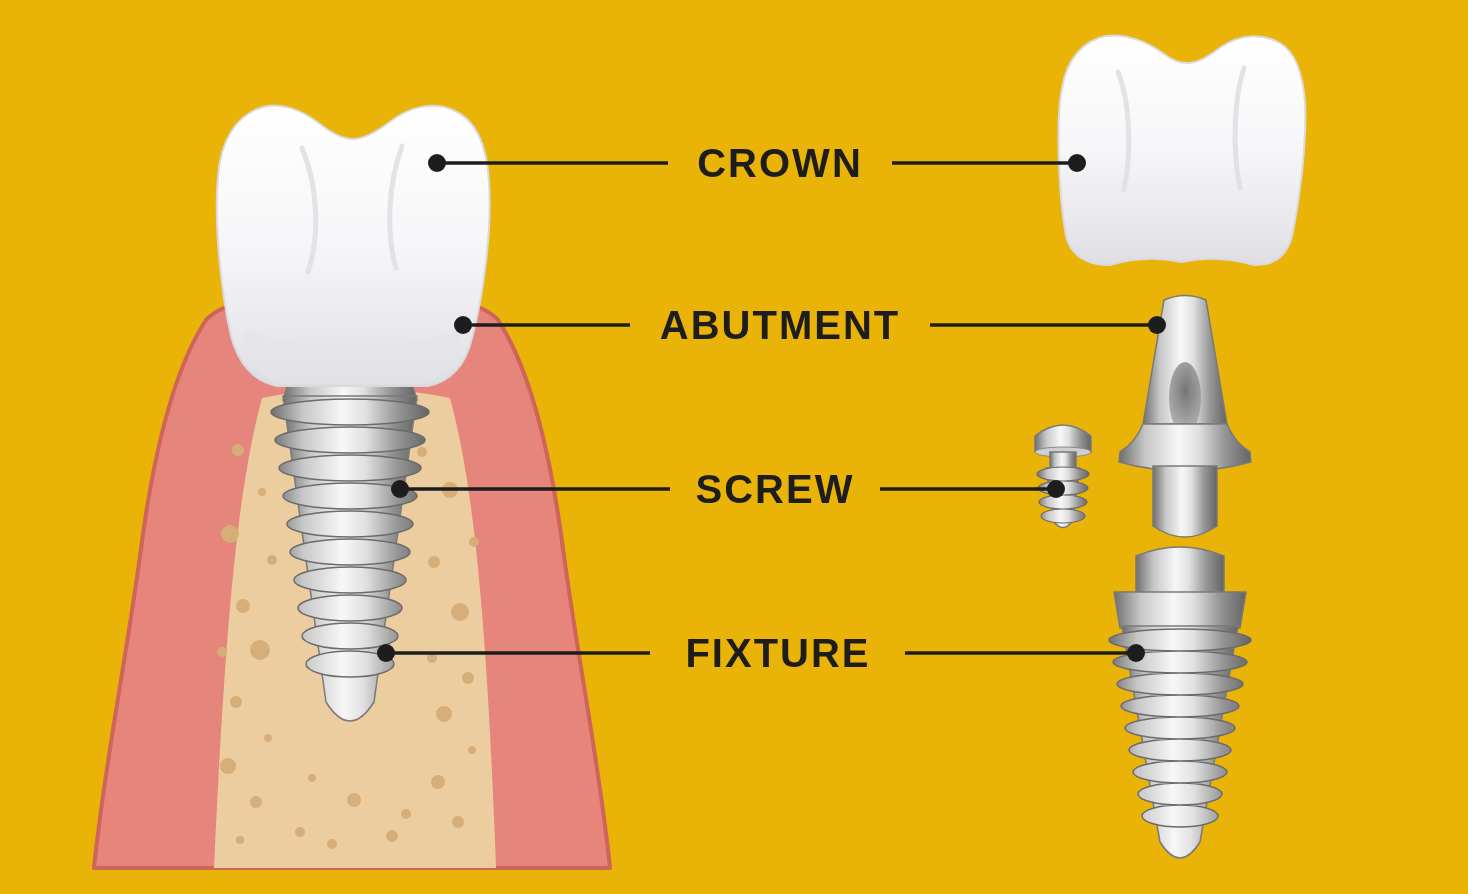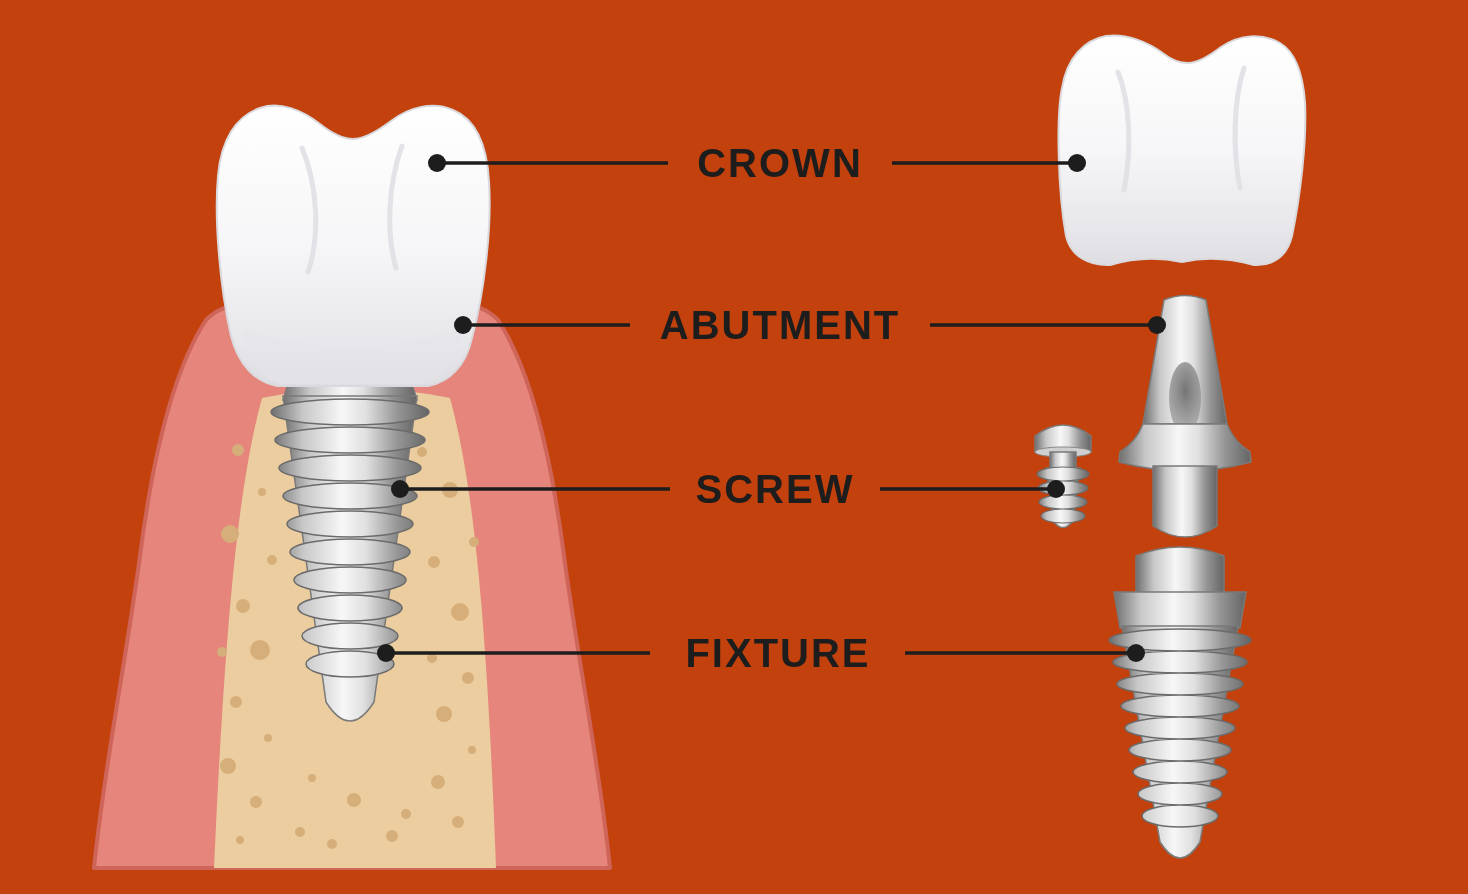--- a/index.html
+++ b/index.html
@@ -8,21 +8,21 @@
     background: #ffffff;
     width: 1468px;
     height: 894px;
     overflow: hidden;
     font-family: "Liberation Sans", sans-serif;
   }
   #stage {
     position: relative;
     width: 1468px;
     height: 894px;
-    background: #c2410c;
+    background: #eab308;
   }
   svg { display: block; }
   .label-text {
     font-family: "Liberation Sans", sans-serif;
     font-weight: 700;
     font-size: 40px;
     letter-spacing: 2px;
   }
   .leader { stroke-width: 3.5; }
   .metal-stroke { stroke: #7a7a7a; stroke-width: 1.5; }

